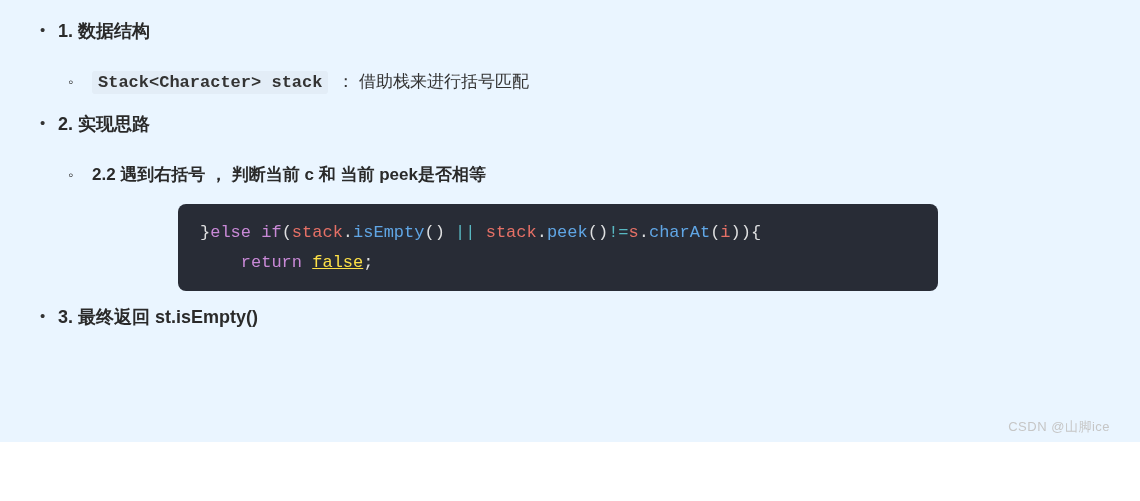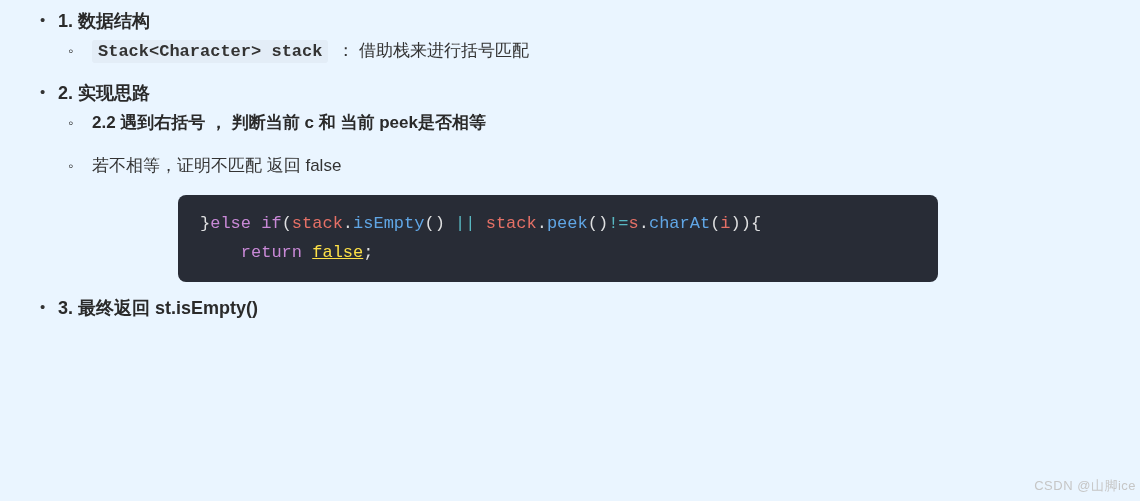--- a/index.html
+++ b/index.html
@@ -3,24 +3,24 @@
   <meta charset="utf-8">
   <style>
     body {
       margin: 0;
       padding: 0;
       background: #ffffff;
       font-family: -apple-system, BlinkMacSystemFont, "Segoe UI", "Microsoft YaHei", "PingFang SC", sans-serif;
     }
     .document {
       width: 1140px;
-      height: 501px;
+      height: 442px;
       background: #eaf5ff;
       box-sizing: border-box;
-      padding: 9px 40px 10px 40px;
+      padding: 19px 40px 10px 40px;
       position: relative;
       color: #333;
       overflow: hidden;
     }
     ul.level1 {
       list-style: none;
       padding-left: 18px;
       margin: 0;
     }
     ul.level1 > li {
@@ -31,21 +31,21 @@
       content: "•";
       position: absolute;
       left: -18px;
       top: 2px;
       color: #333;
       font-size: 15px;
     }
     ul.level2 {
       list-style: none;
       padding-left: 34px;
-      margin: 4px 0 0 0;
+      margin: 25px 0 0 0;
     }
     ul.level2 > li {
       position: relative;
       margin-bottom: 14px;
       line-height: 1.7;
     }
     ul.level2 > li::before {
       content: "◦";
       position: absolute;
       left: -24px;
@@ -98,21 +98,21 @@
     }
     .code-line { display: block; }
     .tok-punc  { color: #dedfe0; }
     .tok-kw    { color: #c989d7; }
     .tok-ident { color: #e57066; }
     .tok-method { color: #60a6e5; }
     .tok-op    { color: #58b8c2; }
     .tok-bool  { color: #fde047; text-decoration: underline; }
     .watermark {
       position: absolute;
-      right: 4px;
+      right: 30px;
       bottom: 6px;
       font-size: 13px;
       color: #c6c6c6;
       letter-spacing: 0.5px;
     }
   </style>
 </head>
 <body>
 
 <div class="document">
@@ -127,23 +127,20 @@
         </li>
       </ul>
     </li>
 
     <li>
       <span class="heading1">2. 实现思路</span>
       <ul class="level2">
         <li>
           <span class="heading2">2.2 遇到右括号 ， 判断当前 c 和 当前 peek是否相等</span>
         </li>
-        <li>
-          <span class="plain">若不相等，证明不匹配 返回 false</span>
-        </li>
       </ul>
 
       <div class="code-block"><span class="code-line"><span class="tok-punc">}</span><span class="tok-kw">else</span><span class="tok-kw"> if</span><span class="tok-punc">(</span><span class="tok-ident">stack</span><span class="tok-punc">.</span><span class="tok-method">isEmpty</span><span class="tok-punc">() </span><span class="tok-op">||</span><span class="tok-ident"> stack</span><span class="tok-punc">.</span><span class="tok-method">peek</span><span class="tok-punc">()</span><span class="tok-op">!=</span><span class="tok-ident">s</span><span class="tok-punc">.</span><span class="tok-method">charAt</span><span class="tok-punc">(</span><span class="tok-ident">i</span><span class="tok-punc">)){</span></span><span class="code-line"><span>    </span><span class="tok-kw">return</span><span> </span><span class="tok-bool">false</span><span class="tok-punc">;</span></span></div>
     </li>
 
     <li>
       <span class="heading1">3. 最终返回 st.isEmpty()</span>
     </li>
 
   </ul>

